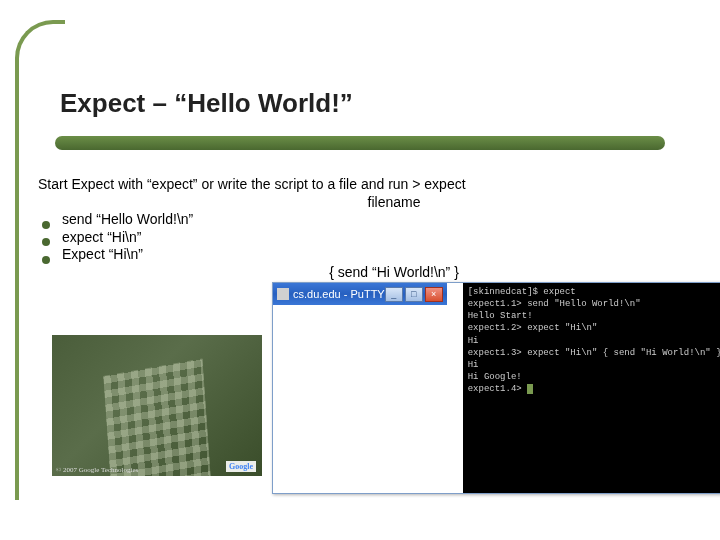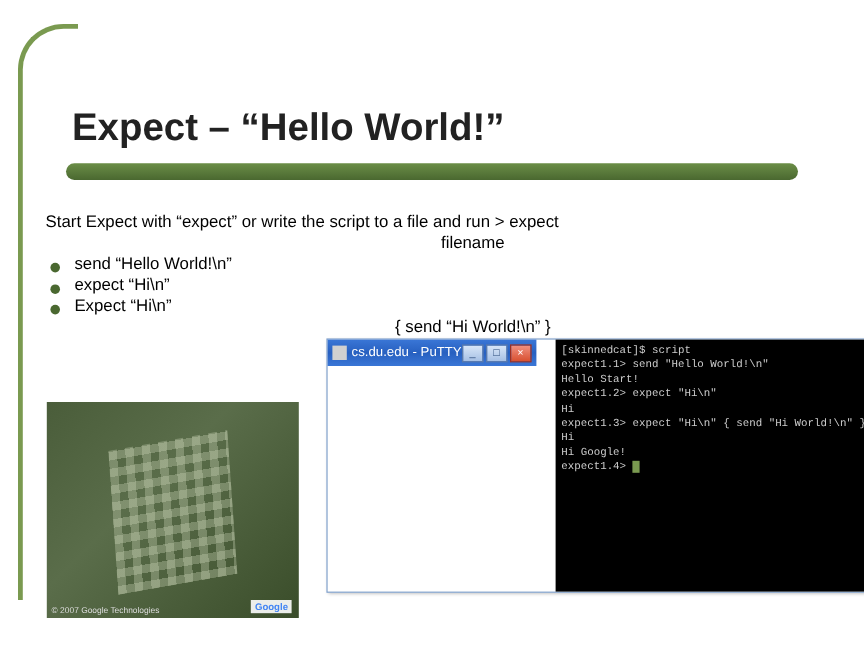--- a/index.html
+++ b/index.html
@@ -18,21 +18,21 @@
     width: 50px;
     height: 480px;
     border-left: 4px solid #7a9a50;
     border-top: 4px solid #7a9a50;
     border-top-left-radius: 38px;
   }
   .title {
     position: absolute;
     top: 88px;
     left: 60px;
-    font-size: 32px;
+    font-size: 26px;
     font-weight: bold;
     color: #222;
   }
   .title-underline {
     position: absolute;
     top: 136px;
     left: 55px;
     width: 610px;
     height: 14px;
     background: linear-gradient(to bottom, #6b8e47 0%, #4a6830 100%);
@@ -42,42 +42,43 @@
     position: absolute;
     top: 176px;
     left: 38px;
     right: 30px;
     font-size: 14px;
     line-height: 1.25;
     color: #000;
   }
   .bullet-line {
     display: flex;
-    align-items: center;
+    align-items: flex-end;
     margin-left: 0;
   }
   .bullet-dot {
     width: 8px;
     height: 8px;
     background: #4a6830;
     border-radius: 50%;
     margin-top: 7px;
     margin-left: 4px;
     margin-right: 12px;
     flex-shrink: 0;
   }
   .indent { margin-left: 60px; text-align: center; }
   .img-left {
     position: absolute;
-    left: 39px;
+    left: 52px;
     top: 335px;
     width: 210px;
-    height: 180px;
+    height: 141px;
     background: linear-gradient(135deg, #4a5d3a 0%, #5a6d4a 40%, #3a4d2a 100%);
     overflow: hidden;
+    font-family: Liberation Serif, serif;
   }
   .qr-block {
     position: absolute;
     left: 55px;
     top: 32px;
     width: 100px;
     height: 120px;
     background:
       repeating-linear-gradient(0deg, rgba(200,210,180,0.35) 0 7px, transparent 7px 14px),
       repeating-linear-gradient(90deg, rgba(200,210,180,0.35) 0 7px, transparent 7px 14px);
@@ -186,21 +187,21 @@
     <div class="putty-titlebar-left">
       <span class="putty-icon"></span>
       <span>cs.du.edu - PuTTY</span>
     </div>
     <div class="putty-btns">
       <span class="win-btn">_</span>
       <span class="win-btn">□</span>
       <span class="win-btn close">×</span>
     </div>
   </div>
-  <div class="putty-body"><span>[skinnedcat]$ script</span>
+  <div class="putty-body"><span>[skinnedcat]$ expect</span>
 <span>expect1.1&gt; send "Hello World!\n"</span>
 <span>Hello Start!</span>
 <span>expect1.2&gt; expect "Hi\n"</span>
 <span>Hi</span>
 <span>expect1.3&gt; expect "Hi\n" { send "Hi World!\n" }</span>
 <span>Hi</span>
 <span>Hi Google!</span>
 <span>expect1.4&gt;</span> <span class="cursor"></span></div>
 </div>
 

